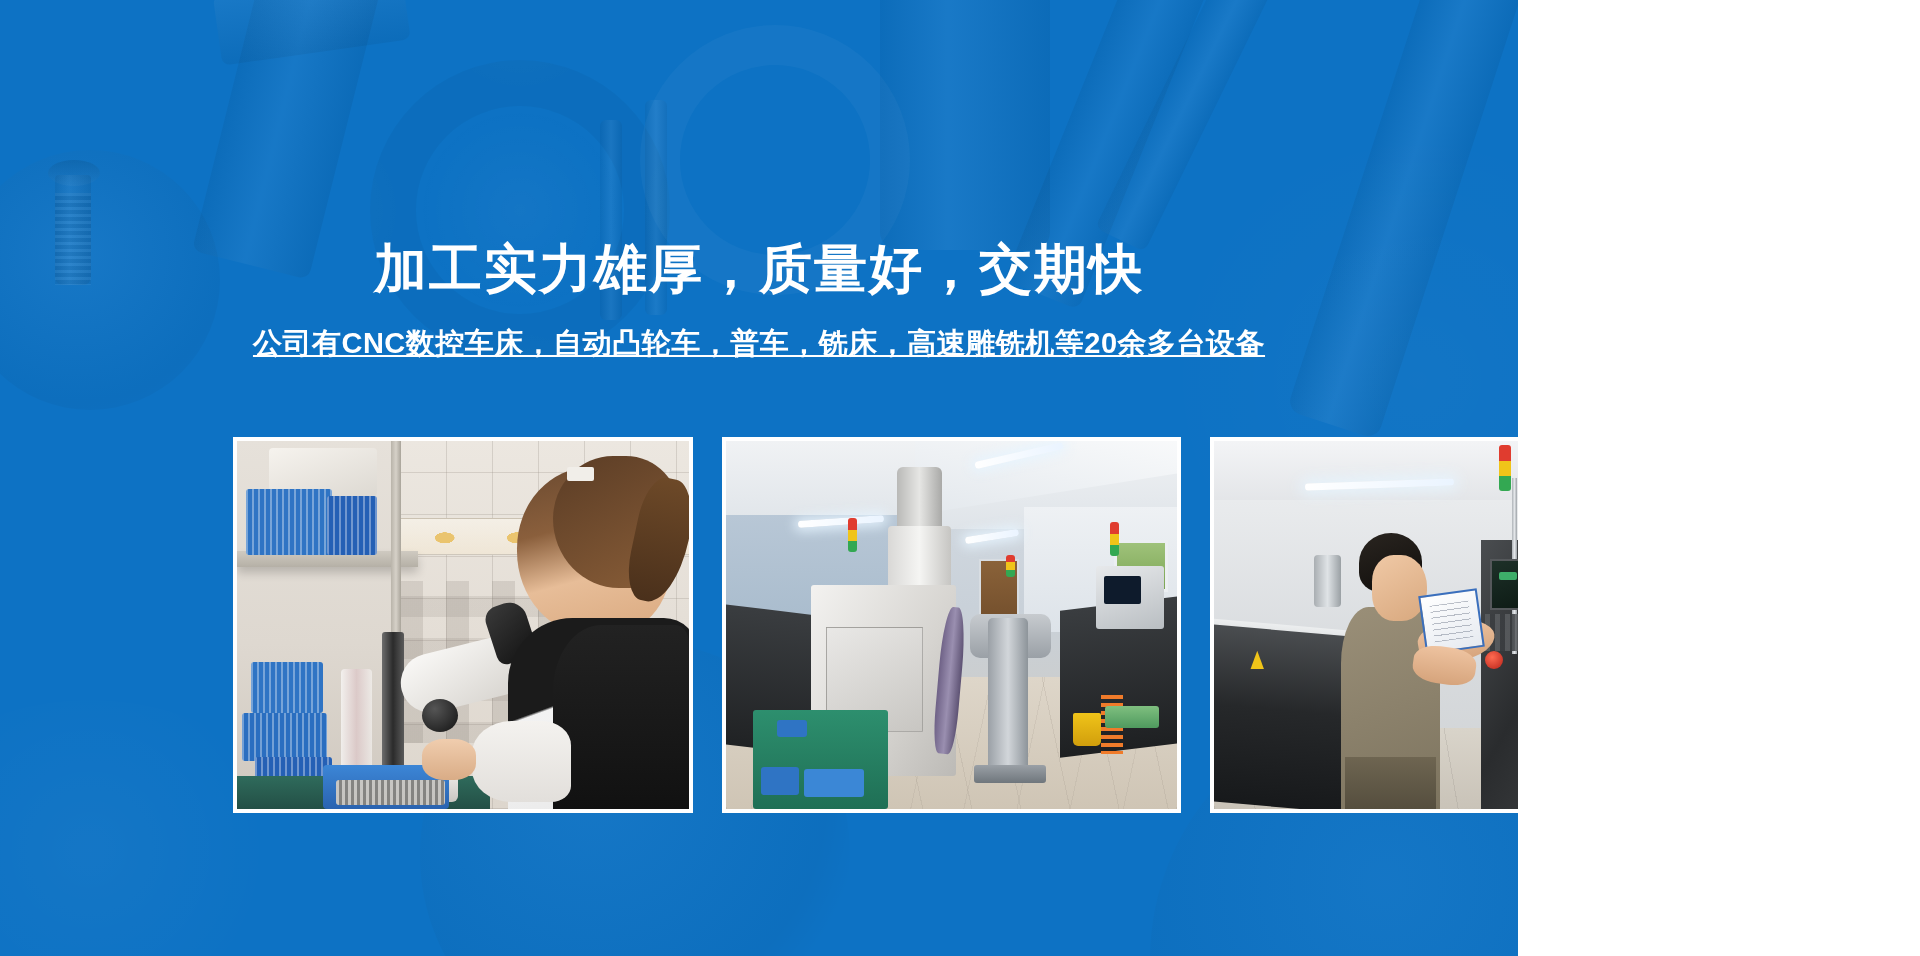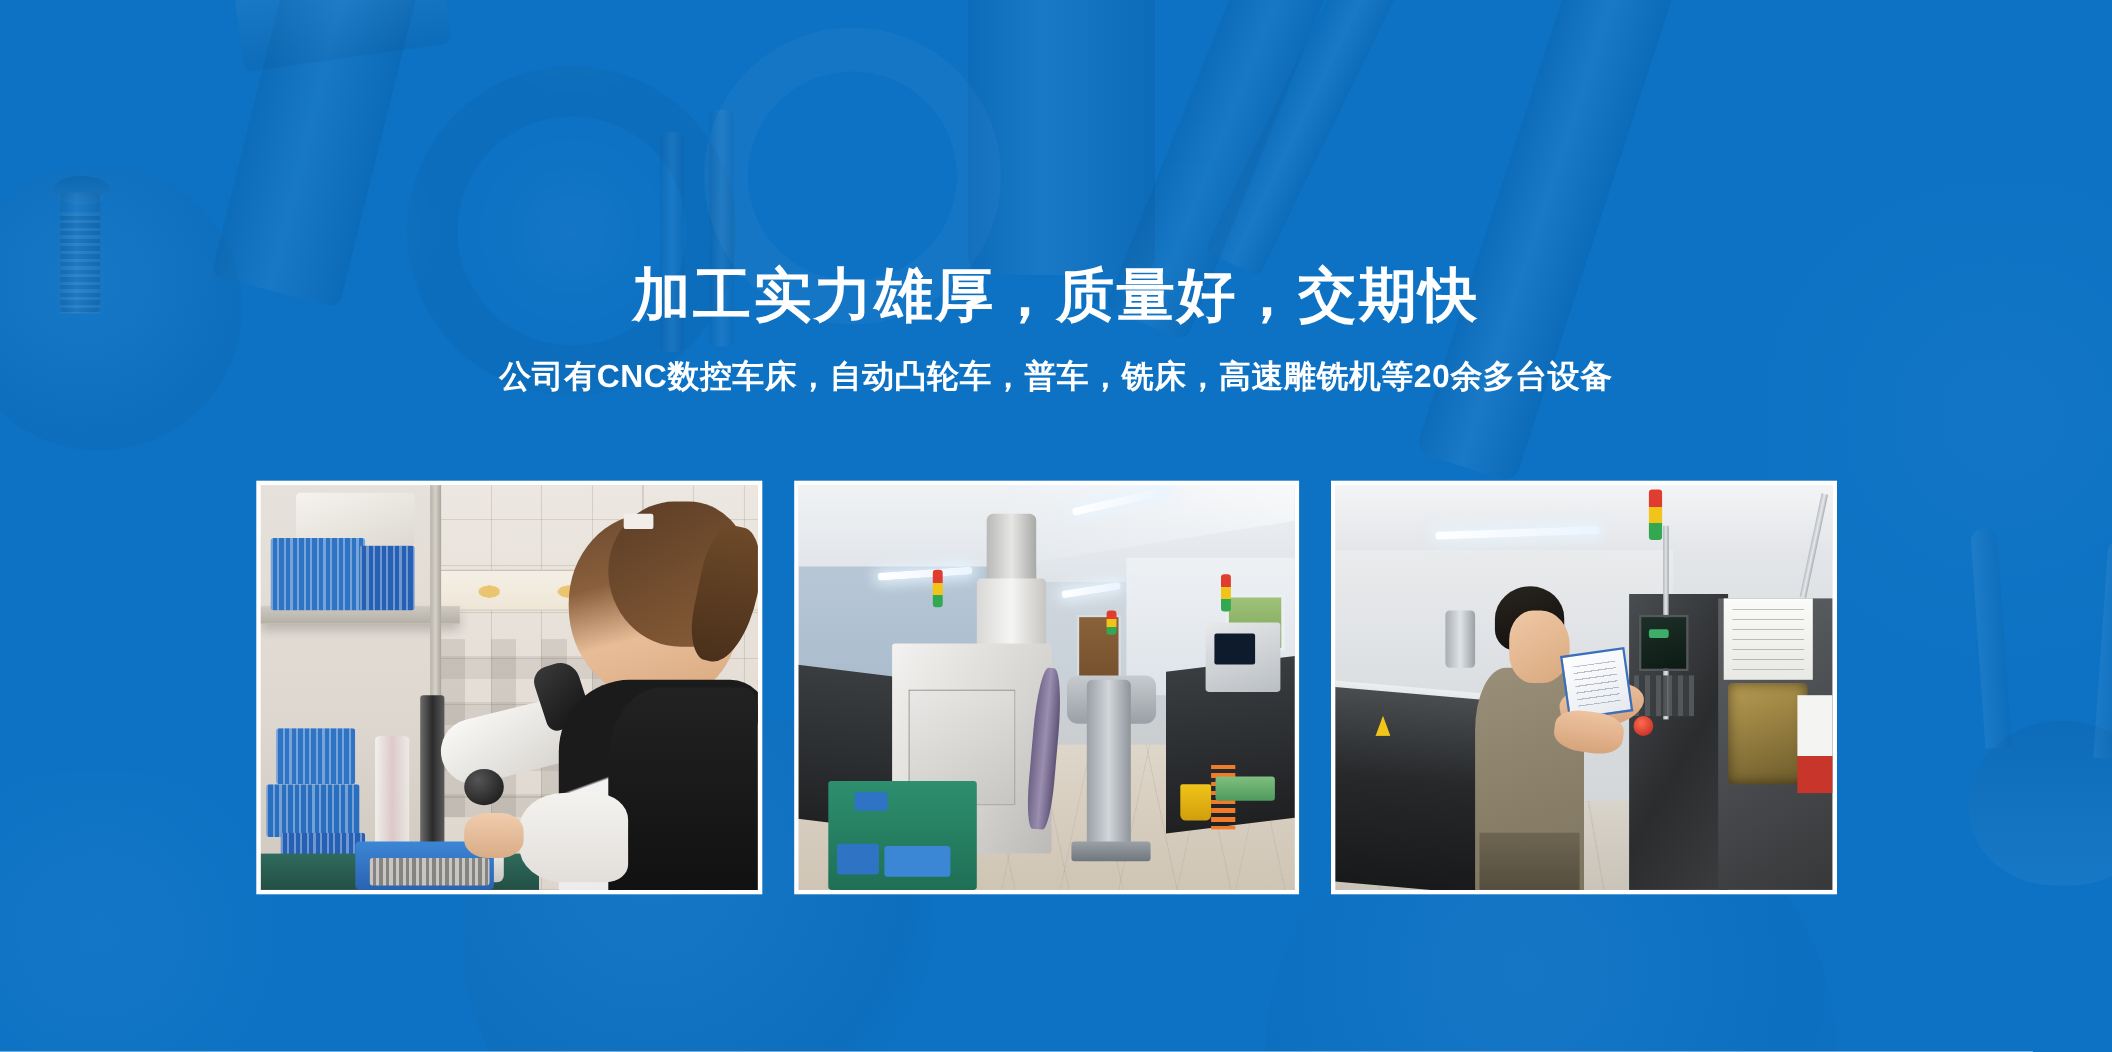--- a/index.html
+++ b/index.html
@@ -4,21 +4,21 @@
 <style>
   * { box-sizing: border-box; margin: 0; padding: 0; }
   html, body {
     width: 1920px;
     height: 956px;
     overflow: hidden;
     font-family: "Liberation Sans", "DejaVu Sans", sans-serif;
   }
   .banner {
     position: relative;
-    width: 1920px;
+    width: 1518px;
     height: 956px;
     background: #0d72c4;
     overflow: hidden;
   }
 
   
   .watermark-layer {
     position: absolute;
     inset: 0;
     overflow: hidden;
@@ -169,20 +169,21 @@
     white-space: nowrap;
   }
   .headline .subtitle {
     margin-top: 28px;
     color: #ffffff;
     font-size: 29px;
     font-weight: bold;
     letter-spacing: 0.5px;
     line-height: 1.2;
     white-space: nowrap;
+    text-decoration: underline;
   }
 
   
   .photo-strip {
     position: absolute;
     left: 233px;
     top: 437px;
     width: 1437px;
     height: 376px;
     display: flex;

